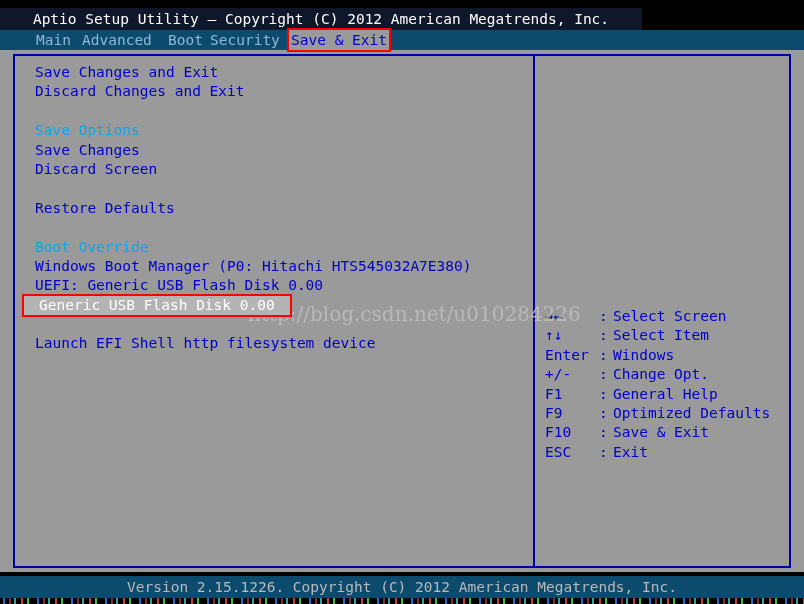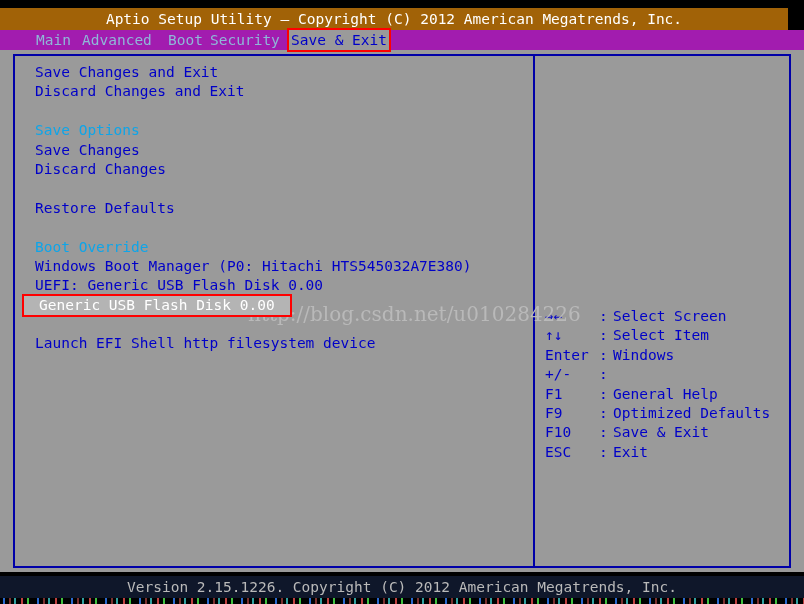--- a/index.html
+++ b/index.html
@@ -26,36 +26,36 @@
     position: absolute;
     left: 0; top: 0;
     width: 804px; height: 8px;
     background: #000000;
   }
 
   
   .titlebar {
     position: absolute;
     left: 0; top: 8px;
-    width: 788px; height: 22px;
-    background: #a16207;
+    width: 642px; height: 22px;
+    background: #0f172a;
     color: #ffffff;
     font-size: 14.5px;
     line-height: 22px;
     text-align: center;
     letter-spacing: 0px;
     white-space: nowrap;
   }
 
   
   .menubar {
     position: absolute;
     left: 0; top: 30px;
     width: 804px; height: 20px;
-    background: #a21caf;
+    background: #0c4a6e;
     font-size: 14.5px;
     line-height: 20px;
     white-space: nowrap;
   }
   .menu-item {
     position: absolute;
     top: 0;
     color: #8fb8d8;
     height: 20px;
     line-height: 20px;
@@ -167,21 +167,21 @@
     white-space: nowrap;
     z-index: 2;
     pointer-events: none;
   }
 
   
   .footer {
     position: absolute;
     left: 0; top: 576px;
     width: 804px; height: 22px;
-    background: #0f172a;
+    background: #0c4a6e;
     color: #b9b9b9;
     font-size: 14.5px;
     line-height: 22px;
     text-align: center;
     white-space: nowrap;
   }
   .bottom-noise {
     position: absolute;
     left: 0; top: 598px;
     width: 804px; height: 6px;
@@ -225,21 +225,21 @@
   <div class="panel-left"></div>
   <div class="panel-right"></div>
 
   <div class="rows">
 
   <div class="row">Save Changes and Exit</div>
       <div class="row">Discard Changes and Exit</div>
       <div class="row blank">&nbsp;</div>
       <div class="row heading">Save Options</div>
       <div class="row">Save Changes</div>
-      <div class="row">Discard Changes</div>
+      <div class="row">Discard Screen</div>
       <div class="row blank">&nbsp;</div>
       <div class="row">Restore Defaults</div>
       <div class="row blank">&nbsp;</div>
       <div class="row heading">Boot Override</div>
       <div class="row">Windows Boot Manager (P0: Hitachi HTS545032A7E380)</div>
       <div class="row">UEFI: Generic USB Flash Disk 0.00</div>
       <div class="row-wrap-selected"><span class="row selected">Generic USB Flash Disk 0.00</span></div>
       <div class="row blank">&nbsp;</div>
       <div class="row">Launch EFI Shell http filesystem device</div>
     </div>
@@ -259,20 +259,21 @@
         <span class="help-desc">Select Item</span>
       </div>
       <div class="help-row">
         <span class="help-key">Enter</span>
         <span class="help-sep">:</span>
         <span class="help-desc">Windows</span>
       </div>
       <div class="help-row">
         <span class="help-key">+/-</span>
         <span class="help-sep">:</span>
+        <span class="help-desc">Change Opt.</span>
       </div>
       <div class="help-row">
         <span class="help-key">F1</span>
         <span class="help-sep">:</span>
         <span class="help-desc">General Help</span>
       </div>
       <div class="help-row">
         <span class="help-key">F9</span>
         <span class="help-sep">:</span>
         <span class="help-desc">Optimized Defaults</span>

